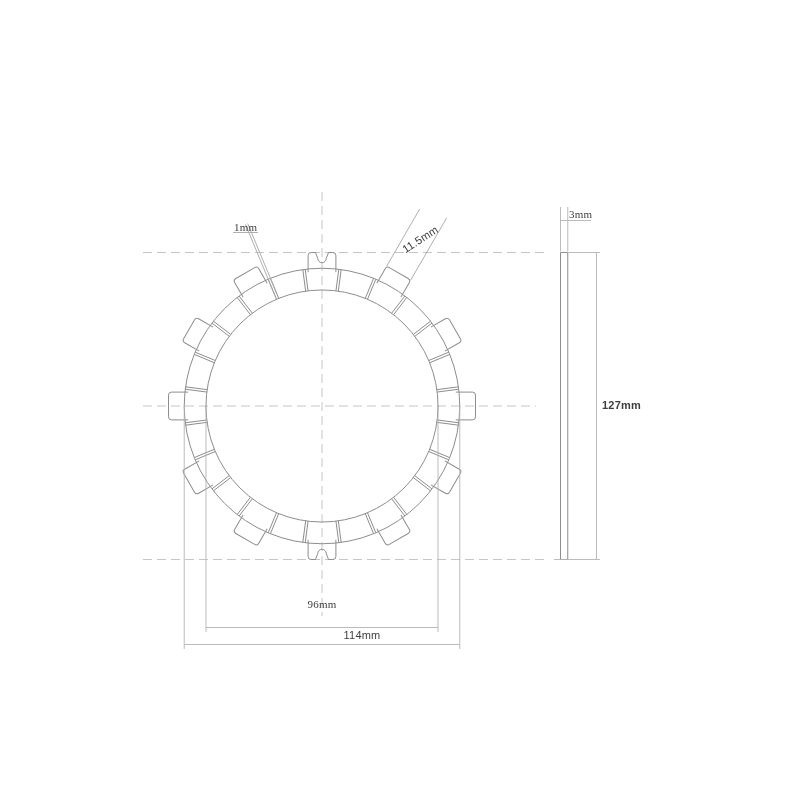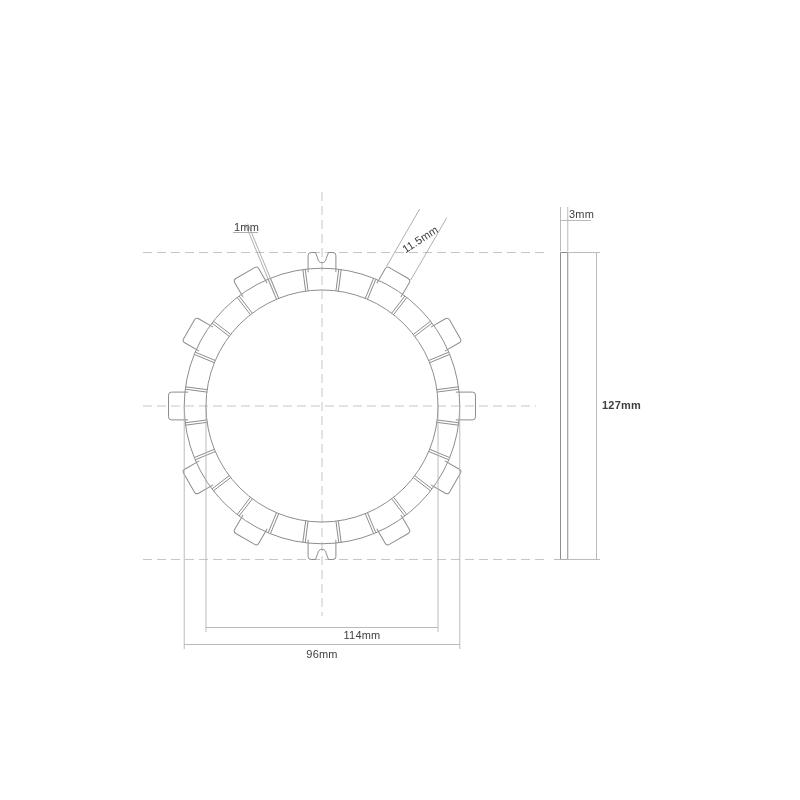--- a/index.html
+++ b/index.html
@@ -128,24 +128,24 @@
         <line x1="438.01599999999996" y1="406" x2="438.01599999999996" y2="632" class="dim"></line>
         <line x1="205.984" y1="627.5" x2="438.01599999999996" y2="627.5" class="dim"></line>
       </g>
       <g>
         <line x1="184.23100000000002" y1="406" x2="184.23100000000002" y2="649" class="dim"></line>
         <line x1="459.769" y1="406" x2="459.769" y2="649" class="dim"></line>
         <line x1="184.23100000000002" y1="644.5" x2="459.769" y2="644.5" class="dim"></line>
       </g>
     </svg>
 
-  <div class="lbl" style="left:234px; top:221px;">1mm</div>
+  <div class="lbl" style="left:234px; top:221px;font-family:Liberation Serif, serif;">1mm</div>
 
   <div class="lbl lbl-rot" style="left:400px; top:245px;">11.5mm</div>
 
-  <div class="lbl" style="left:569px; top:208px;">3mm</div>
+  <div class="lbl" style="left:569px; top:208px;font-family:Liberation Serif, serif;">3mm</div>
 
   <div class="lbl" style="left:602px; top:399px;font-weight:bold;">127mm</div>
 
-  <div class="lbl lbl-center" style="left:322px; top:648px;">96mm</div>
+  <div class="lbl lbl-center" style="left:322px; top:598px;font-family:Liberation Serif, serif;">96mm</div>
 
   <div class="lbl lbl-center" style="left:322px; top:629px;margin-left:40px;">114mm</div>
 </div>
 
 </body></html>

